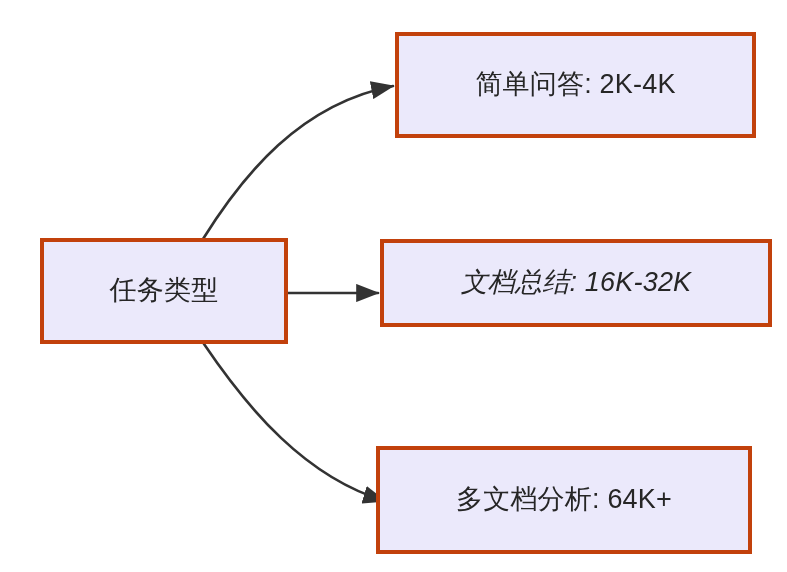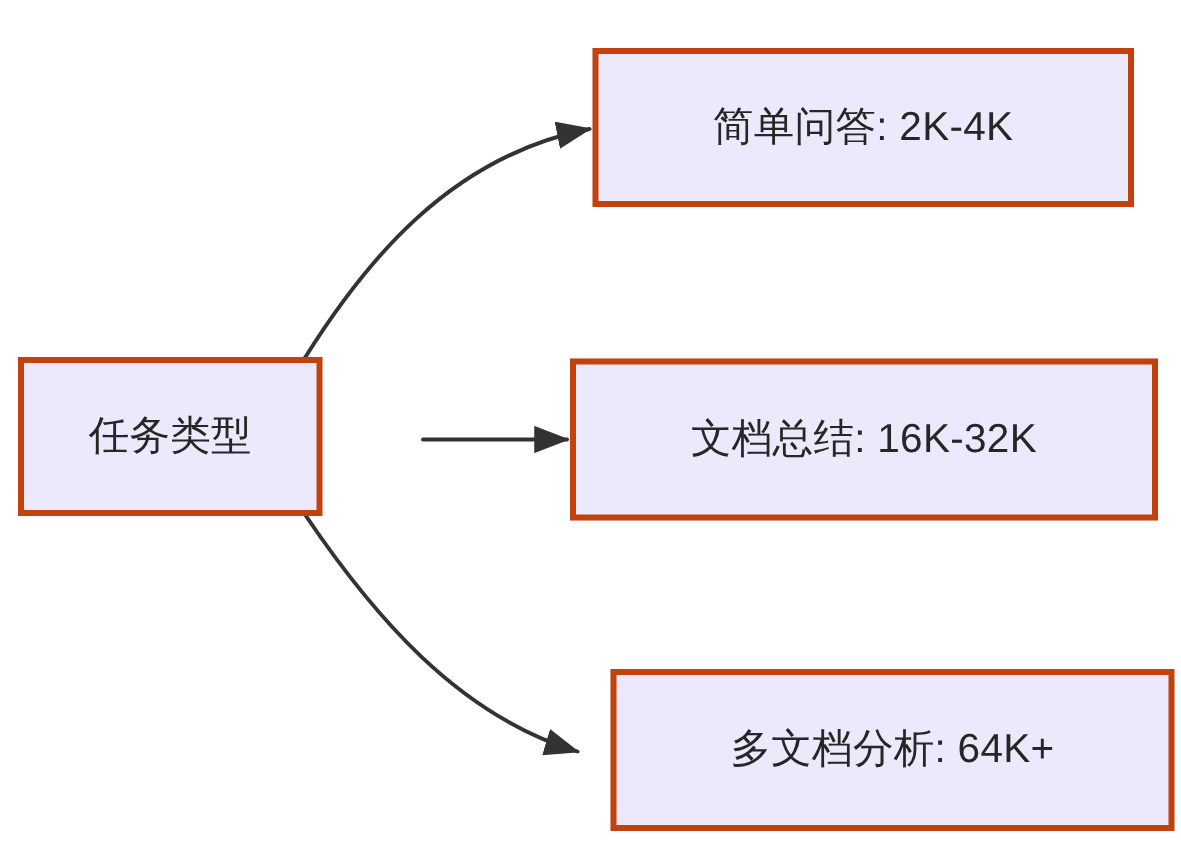--- a/index.html
+++ b/index.html
@@ -32,24 +32,24 @@
     border: 4px solid #c2410c;
     display: flex;
     align-items: center;
     justify-content: center;
     color: #262626;
     font-size: 27px;
     line-height: 1.15;
     letter-spacing: 0.2px;
     white-space: nowrap;
   }
-  #node-root  { left: 12px;  top: 238px; width: 203px; height: 106px; text-align: center; }
+  #node-root  { left: 40px;  top: 238px; width: 248px; height: 106px; text-align: center; }
   #node-leaf1 { left: 395px; top: 32px;  width: 361px; height: 106px; }
-  #node-leaf2 { left: 380px; top: 239px; width: 392px; height: 108px; }
-  #node-leaf3 { left: 407px; top: 446px; width: 376px; height: 108px; }
+  #node-leaf2 { left: 380px; top: 239px; width: 392px; height: 88px; font-style: italic; }
+  #node-leaf3 { left: 376px; top: 446px; width: 376px; height: 108px; }
 </style>
 </head>
 <body>
 
 <div id="canvas">
 
   <svg id="edges" viewBox="0 0 787 572" width="787" height="572" xmlns="http://www.w3.org/2000/svg">
     <defs>
       <marker id="arrowhead" markerWidth="9" markerHeight="7" refX="8.4" refY="3.5" orient="auto" markerUnits="strokeWidth">
         <polygon points="0 0, 9 3.5, 0 7" fill="#333333"></polygon>

